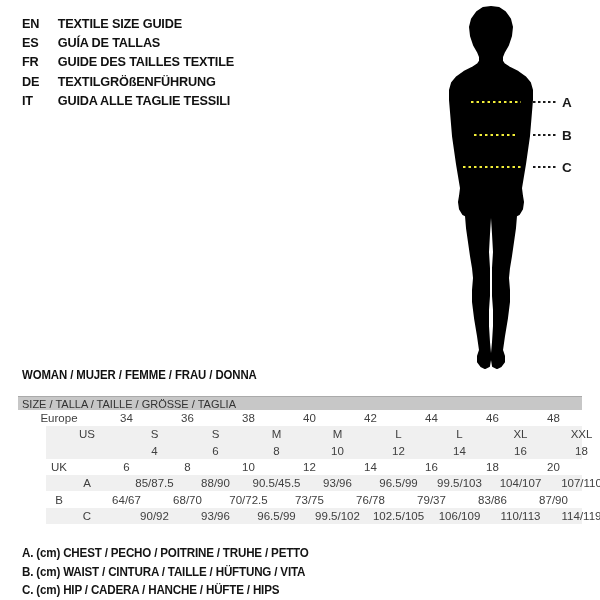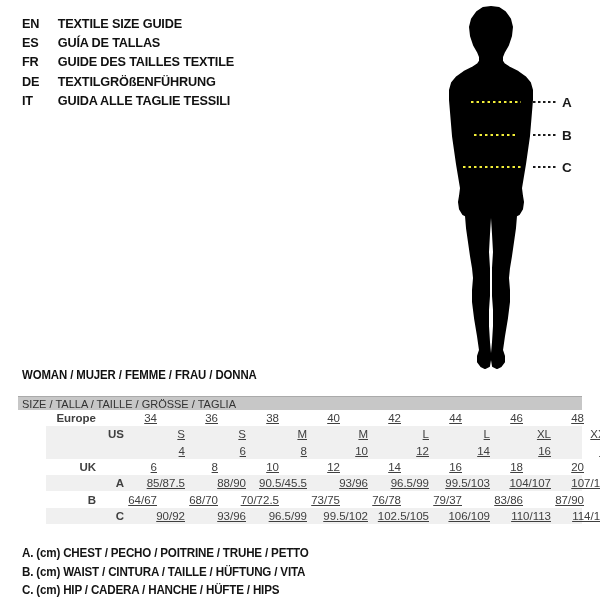--- a/index.html
+++ b/index.html
@@ -13,22 +13,22 @@
   .lang-code{width:38px;flex:0 0 38px;}
   
   .figure-svg{position:absolute;left:415px;top:4px;}
   
   .section-title{position:absolute;left:22px;top:368px;font-size:12px;font-weight:bold;color:#111;letter-spacing:-0.1px;transform:scaleX(0.95);transform-origin:left top;white-space:nowrap;}
   
   .size-table{position:absolute;left:18px;top:396px;width:564px;font-size:11.5px;color:#404040;}
   .thead{height:13px;background:#c7c7c7;border-top:1px solid #aaa;display:flex;align-items:center;padding-left:4px;color:#333;font-size:11px;letter-spacing:0;}
   .tr{display:flex;height:16.3px;align-items:center;}
   .tr.shade{background:#f0f0f0;margin-left:28px;}
-  .th{width:74px;flex:0 0 74px;padding-left:4px;text-align:right;font-weight:bold;}
-  .td{width:61px;flex:0 0 61px;text-align:right;text-decoration:underline;}
+  .th{width:74px;flex:0 0 74px;padding-left:4px;text-align:center;}
+  .td{width:61px;flex:0 0 61px;text-align:center;}
   
   .legend{position:absolute;left:22px;top:544px;transform:scaleX(0.93);transform-origin:left top;}
   .legend-line{font-size:12.5px;font-weight:bold;color:#141414;line-height:18.6px;letter-spacing:-0.2px;white-space:nowrap;}
 </style>
 </head>
 <body>
 
 <div class="canvas">
 
   <div class="lang-block">

